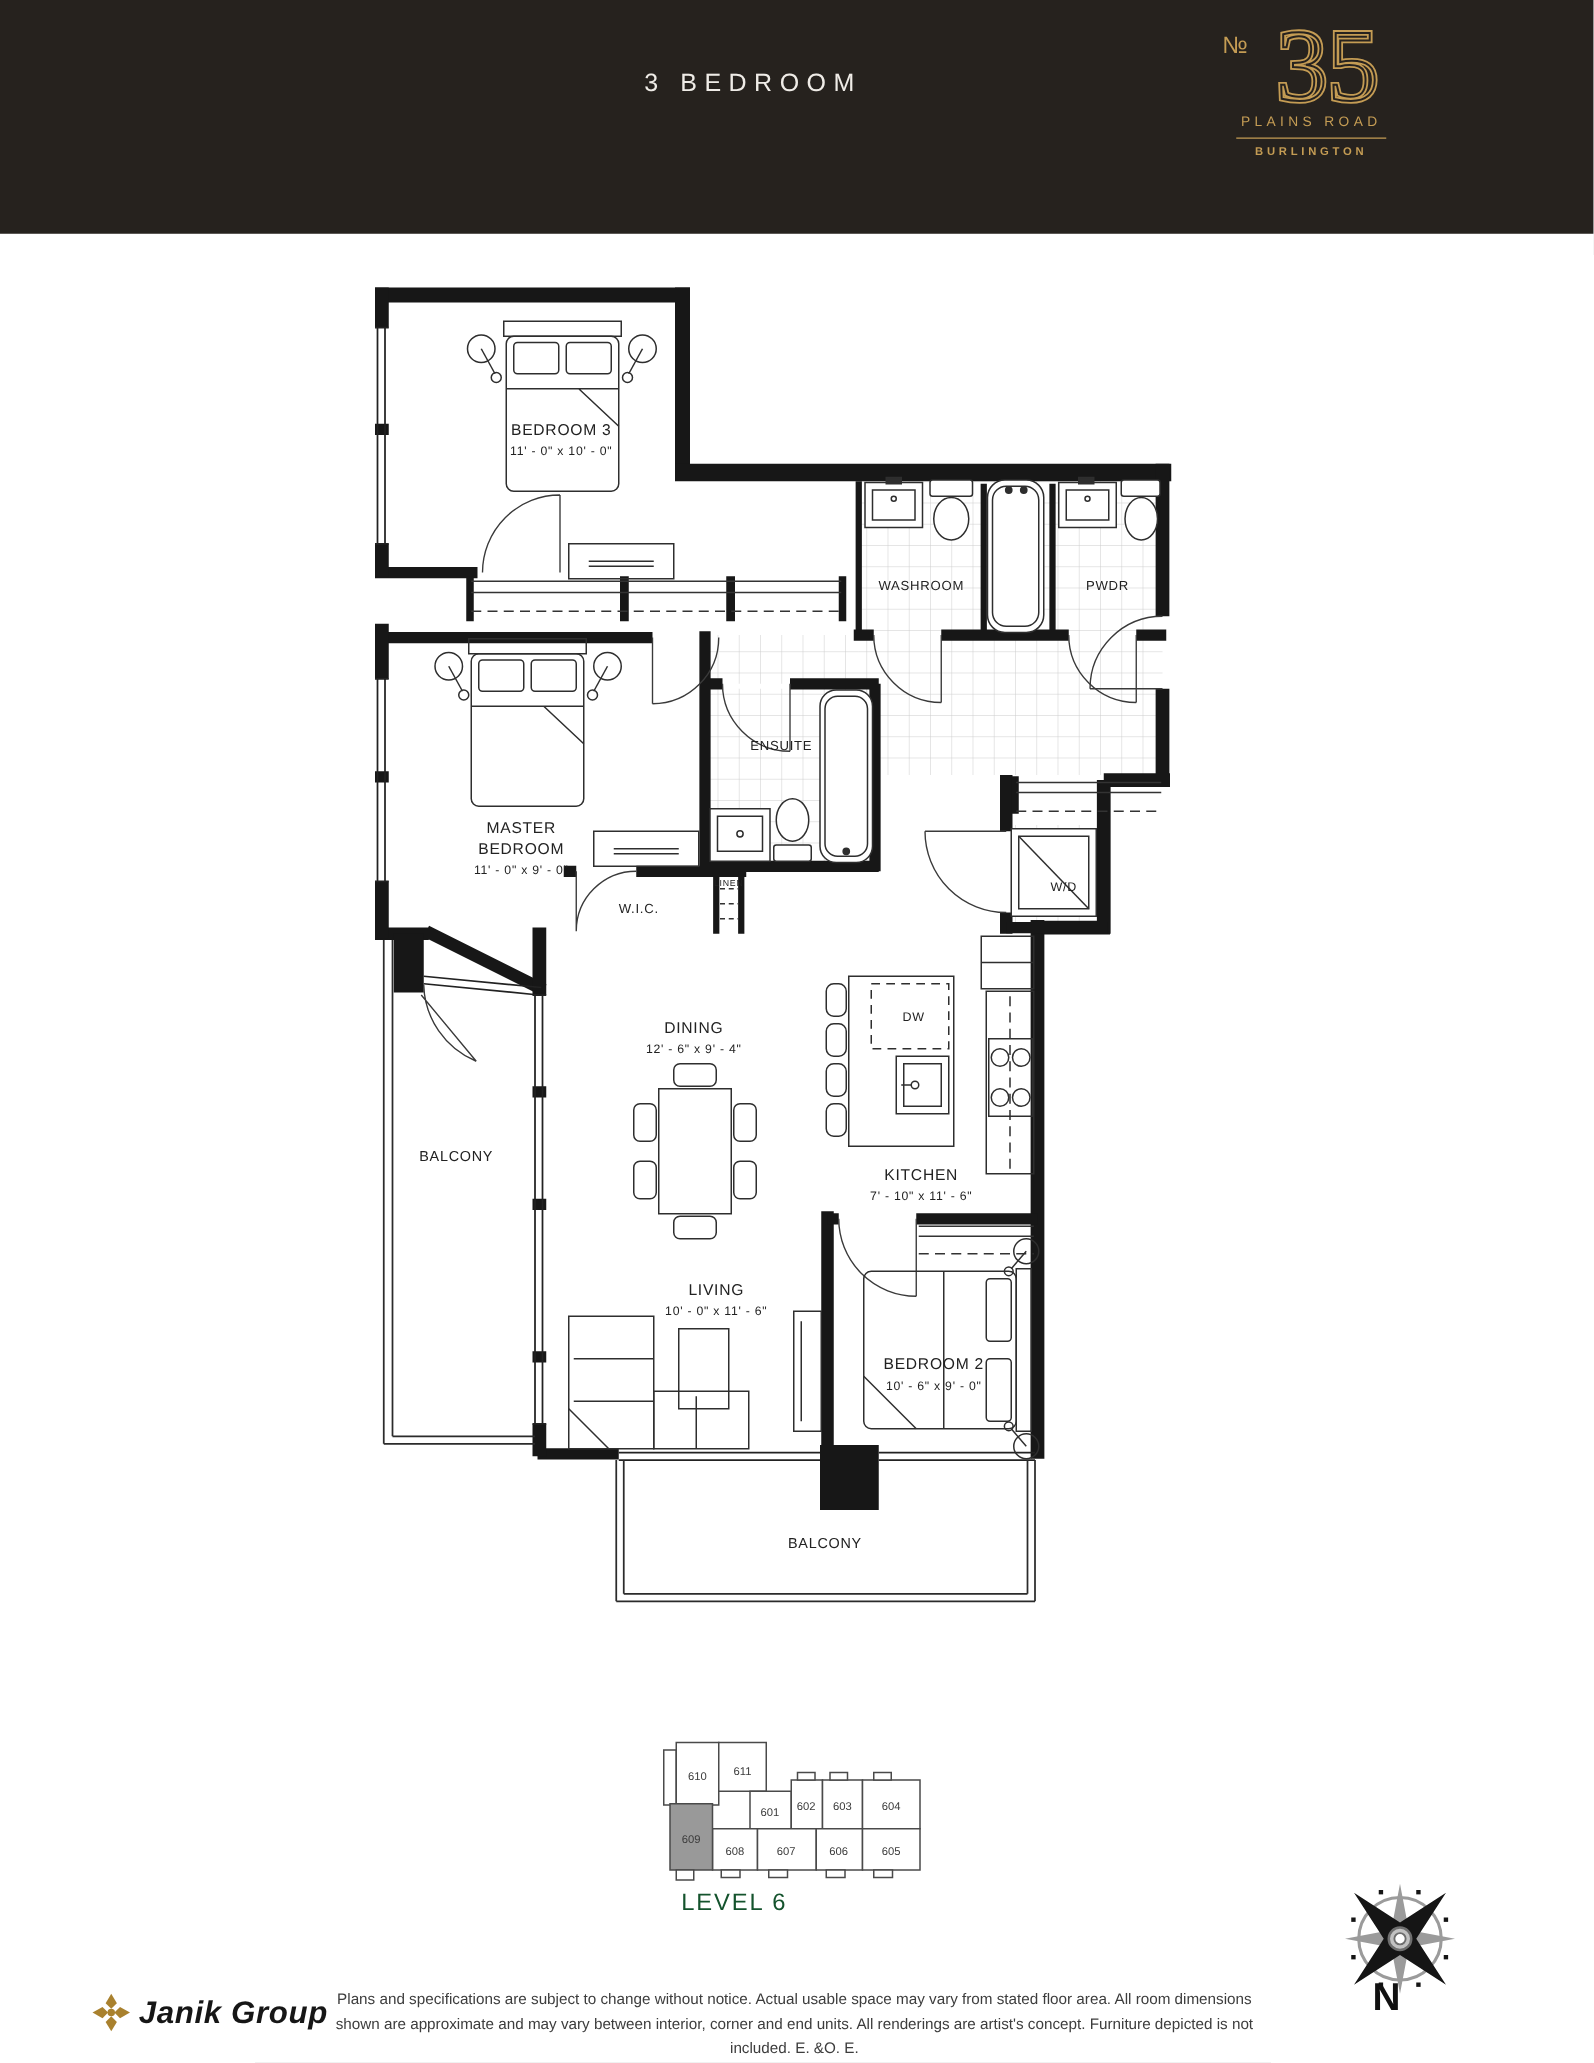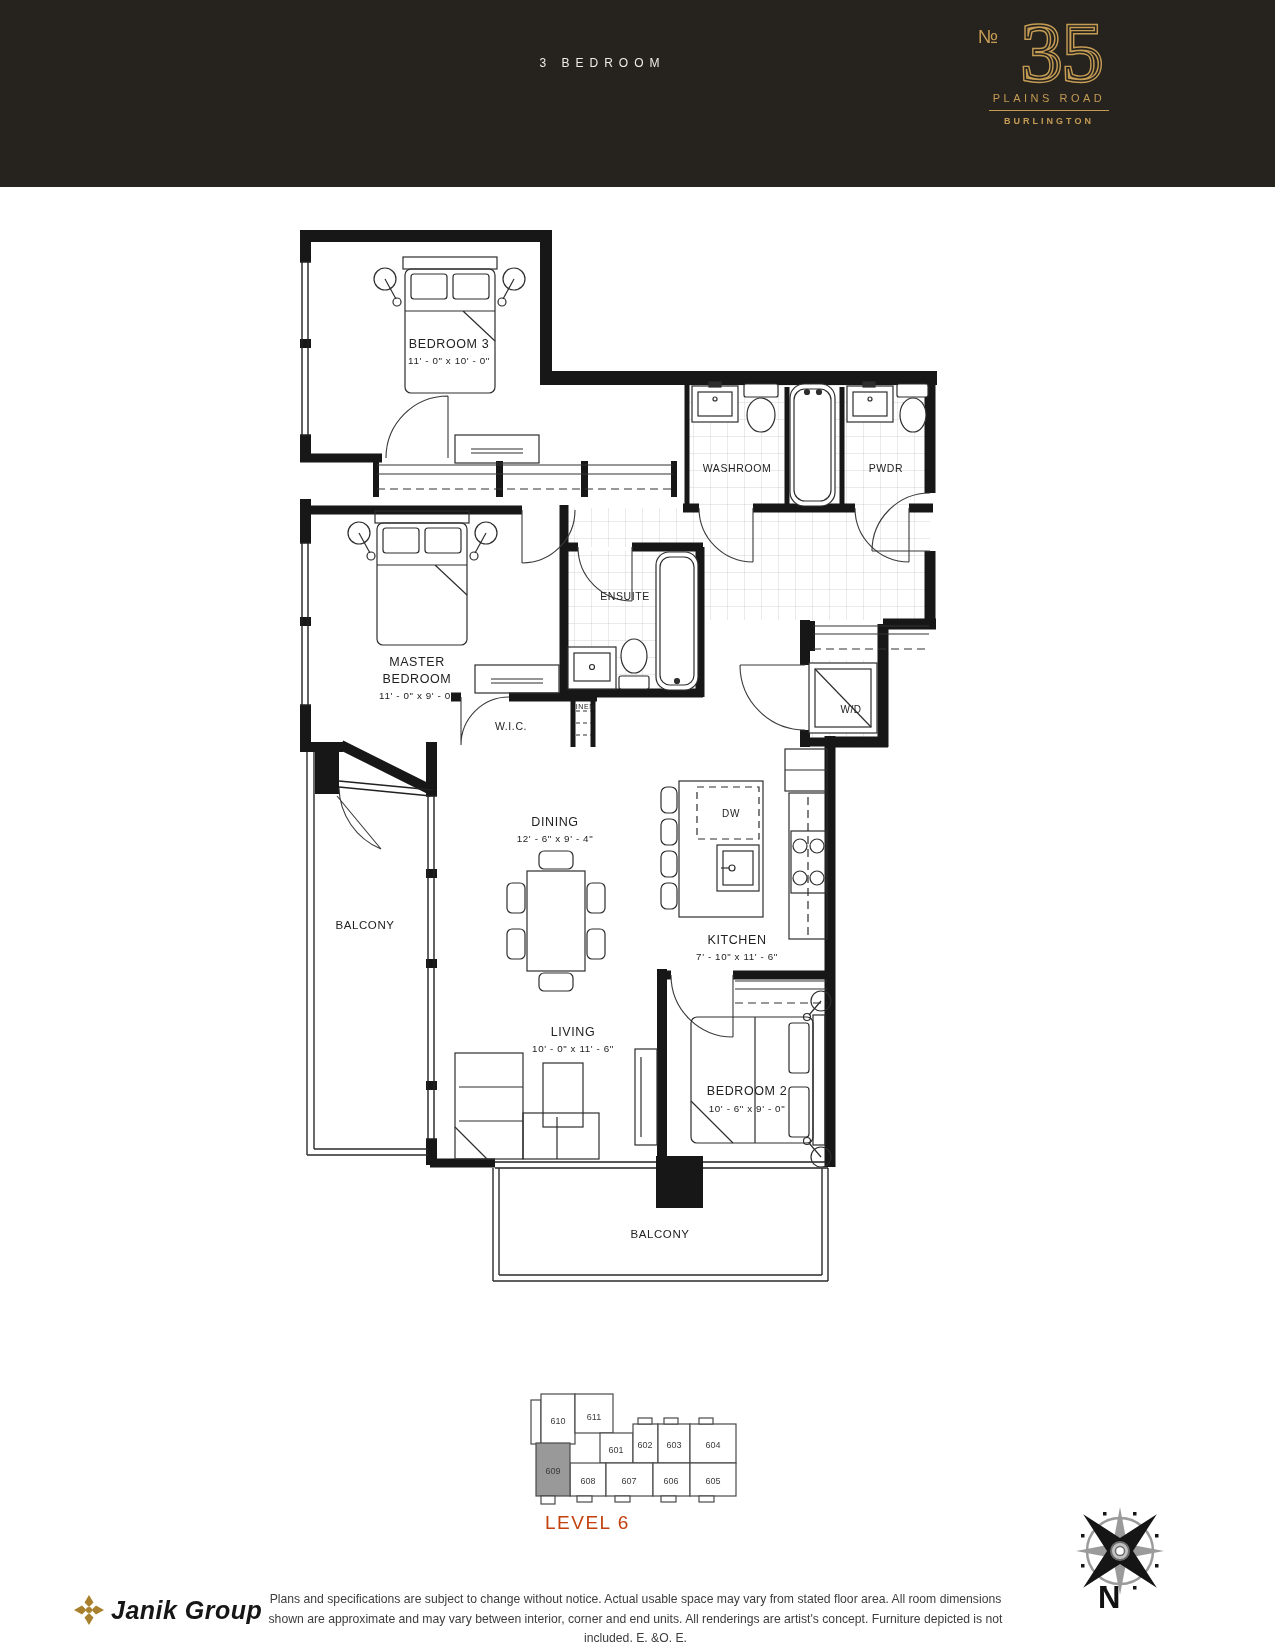--- a/index.html
+++ b/index.html
@@ -3,35 +3,35 @@
 <meta charset="utf-8">
 <style>
   html,body{margin:0;padding:0;background:#e8e8e8;}
   .page{position:relative;width:1275px;height:1650px;background:#ffffff;
         font-family:"Liberation Sans",sans-serif;overflow:hidden;margin:0 auto;}
   
   .header{position:absolute;left:0;top:0;width:100%;height:187px;background:#26221e;}
   .title-wrap{position:absolute;left:0;right:0;top:46px;text-align:center;padding-right:70px;}
   .title{color:#d6b068;font-size:42px;font-weight:500;letter-spacing:10px;line-height:1;}
   .title .variant{font-size:22px;letter-spacing:3px;}
-  .subtitle{margin-top:10px;color:#efece7;font-size:12px;letter-spacing:6px;font-weight:400;}
+  .subtitle{margin-top:10px;color:#efece7;font-size:20px;letter-spacing:6px;font-weight:400;}
   .arealine{margin-top:10px;color:#ffffff;font-size:20px;font-weight:700;letter-spacing:3.5px;}
   
   .logo{position:absolute;top:12px;right:140px;width:172px;text-align:center;color:#c49c54;}
   .logo-num{display:flex;justify-content:center;align-items:flex-start;}
   .logo-no{font-size:19px;margin-top:14px;margin-right:3px;letter-spacing:1px;}
   .logo-street{font-size:11px;font-weight:400;letter-spacing:3.5px;margin-top:0px;}
   .logo-rule{width:120px;height:0;border-top:1.5px solid #c49c54;margin:6px auto 5px auto;}
   .logo-city{font-size:9px;font-weight:700;letter-spacing:3px;}
   
   .plan{position:absolute;left:285px;top:215px;}
   .plan text{fill:#222;font-family:"Liberation Sans",sans-serif;letter-spacing:0.6px;}
   .keyplan{position:absolute;left:503px;top:1386px;}
   .keyplan text{fill:#3c3c3c;font-family:"Liberation Sans",sans-serif;}
-  .level-label{position:absolute;left:545px;top:1512px;font-size:19px;letter-spacing:1.5px;color:#c2410c;}
+  .level-label{position:absolute;left:545px;top:1512px;font-size:19px;letter-spacing:1.5px;color:#14532d;}
   
   .brand{position:absolute;left:72px;top:1594px;display:flex;align-items:center;gap:5px;}
   .brand-text{font-size:25px;font-weight:700;font-style:italic;color:#161616;letter-spacing:0.5px;}
   .disclaimer{position:absolute;left:248px;top:1590px;width:775px;text-align:center;
               font-size:12.2px;line-height:1.6;color:#3d3d3d;}
   .compass{position:absolute;left:1068px;top:1498px;}
   .north{position:absolute;left:1098px;top:1580px;font-size:31px;font-weight:700;color:#111;}
 </style>
 </head>
 <body>

